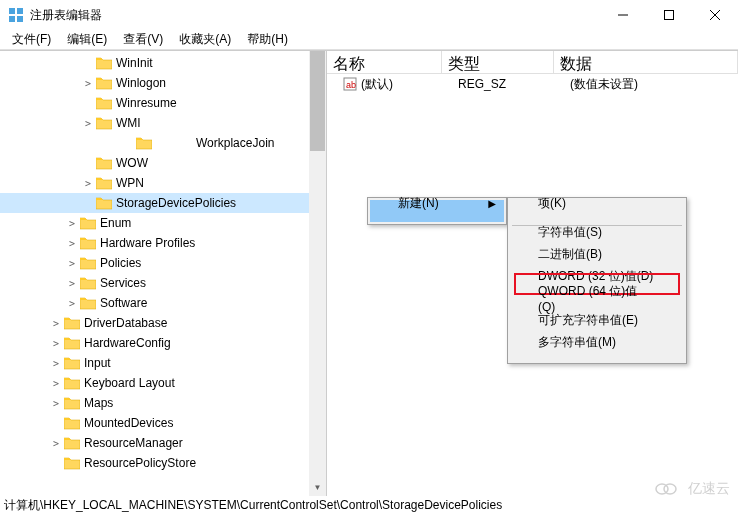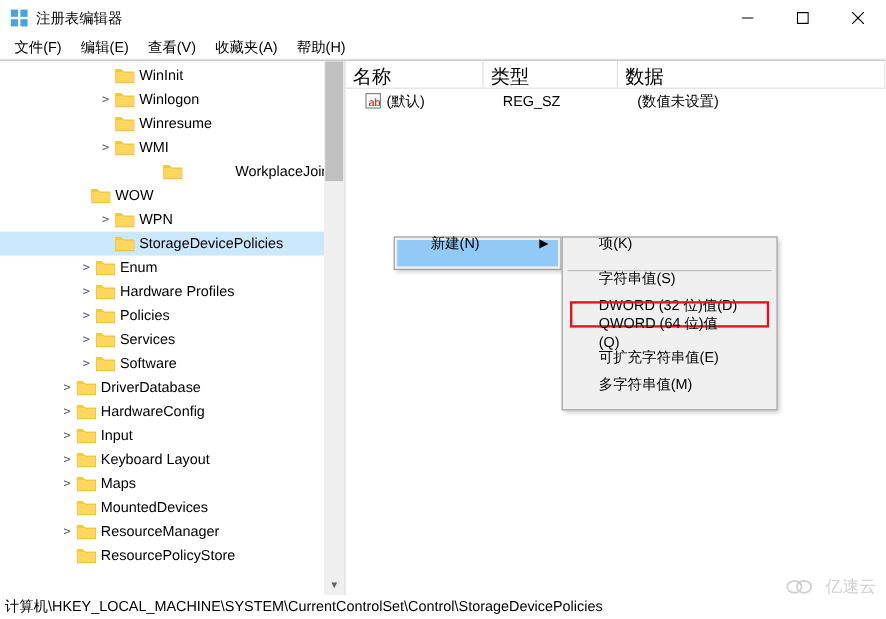--- a/index.html
+++ b/index.html
@@ -12,21 +12,21 @@
 .titlebar .win-btn { width: 46px; height: 30px; display: flex; align-items: center; justify-content: center; color: #000; }
 
 
 .menubar { height: 20px; display: flex; align-items: center; padding: 0 4px; border-bottom: 1px solid #e0e0e0; }
 .menubar .menu-item { padding: 2px 8px; font-size: 12px; }
 
 
 .content { display: flex; height: 446px; border-top: 1px solid #ccc; }
 
 
-.tree-panel { width: 288px; border-right: 1px solid #ccc; overflow: hidden; position: relative; text-align: right; }
+.tree-panel { width: 327px; border-right: 1px solid #ccc; overflow: hidden; position: relative; text-align: right; }
 .tree-panel .scrollbar { position: absolute; right: 0; top: 0; width: 17px; height: 100%; background: #f0f0f0; }
 .tree-panel .scrollbar .thumb { position: absolute; left: 1px; right: 1px; top: 0; height: 100px; background: #c0c0c0; }
 .tree-panel .scrollbar .arrow-up, .tree-panel .scrollbar .arrow-down { position: absolute; left: 0; right: 0; height: 17px; display: flex; align-items: center; justify-content: center; font-size: 8px; color: #606060; }
 .tree-panel .scrollbar .arrow-up { top: 0; }
 .tree-panel .scrollbar .arrow-down { bottom: 0; }
 
 .tree { padding: 2px 0; }
 .tree-row { display: flex; align-items: center; height: 20px; white-space: nowrap; }
 .tree-row.selected { background: #cce8ff; }
 .tree-row .expander { width: 16px; display: flex; align-items: center; justify-content: center; font-size: 10px; color: #666; font-family: monospace; }
@@ -150,21 +150,21 @@
         <div class="tree-row" style="padding-left: 80px; gap: 40px;">
           <span class="expander"></span>
           <span class="folder">
             <svg viewBox="0 0 16 14">
               <path d="M0 2 L0 13 L16 13 L16 4 L7 4 L5 2 Z" fill="#ffd75e" stroke="#d9a400" stroke-width="0.5"></path>
               <path d="M0 2 L5 2 L7 4 L0 4 Z" fill="#ffca28"></path>
             </svg>
           </span>
           <span class="label">WorkplaceJoin</span>
         </div>
-        <div class="tree-row" style="padding-left: 60px;">
+        <div class="tree-row" style="padding-left: 80px;">
           <span class="expander"></span>
           <span class="folder">
             <svg viewBox="0 0 16 14">
               <path d="M0 2 L0 13 L16 13 L16 4 L7 4 L5 2 Z" fill="#ffd75e" stroke="#d9a400" stroke-width="0.5"></path>
               <path d="M0 2 L5 2 L7 4 L0 4 Z" fill="#ffca28"></path>
             </svg>
           </span>
           <span class="label">WOW</span>
         </div>
         <div class="tree-row" style="padding-left: 80px;">
@@ -355,20 +355,23 @@
     </div>
 
     <div class="ctx-menu" style="left:180px; top:146px; width:180px;" id="ctx2">
         <div class="ctx-item">
           <span>项(K)</span>
         </div>
         <div style="height: 1px; background: rgb(192, 192, 192); margin: 3px 2px;"></div>
         <div class="ctx-item">
           <span>字符串值(S)</span>
         </div>
+        <div class="ctx-item">
+          <span>二进制值(B)</span>
+        </div>
         <div class="ctx-item boxed">
           <span>DWORD (32 位)值(D)</span>
         </div>
         <div class="ctx-item">
           <span>QWORD (64 位)值(Q)</span>
         </div>
         <div class="ctx-item">
           <span>可扩充字符串值(E)</span>
         </div>
         <div class="ctx-item">

